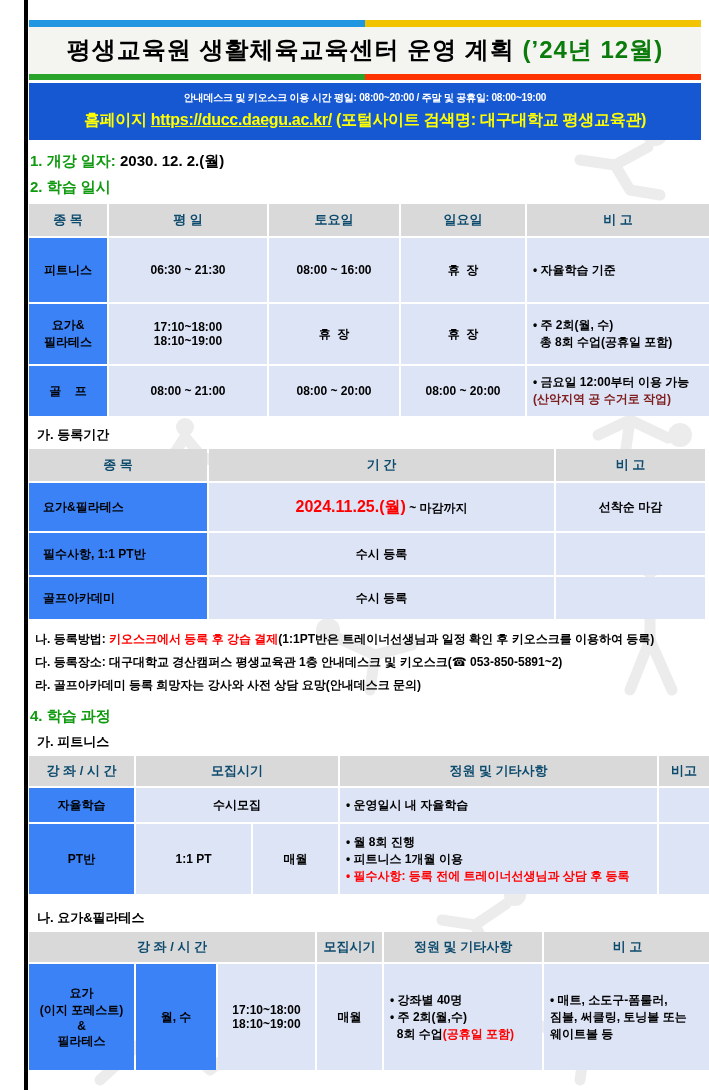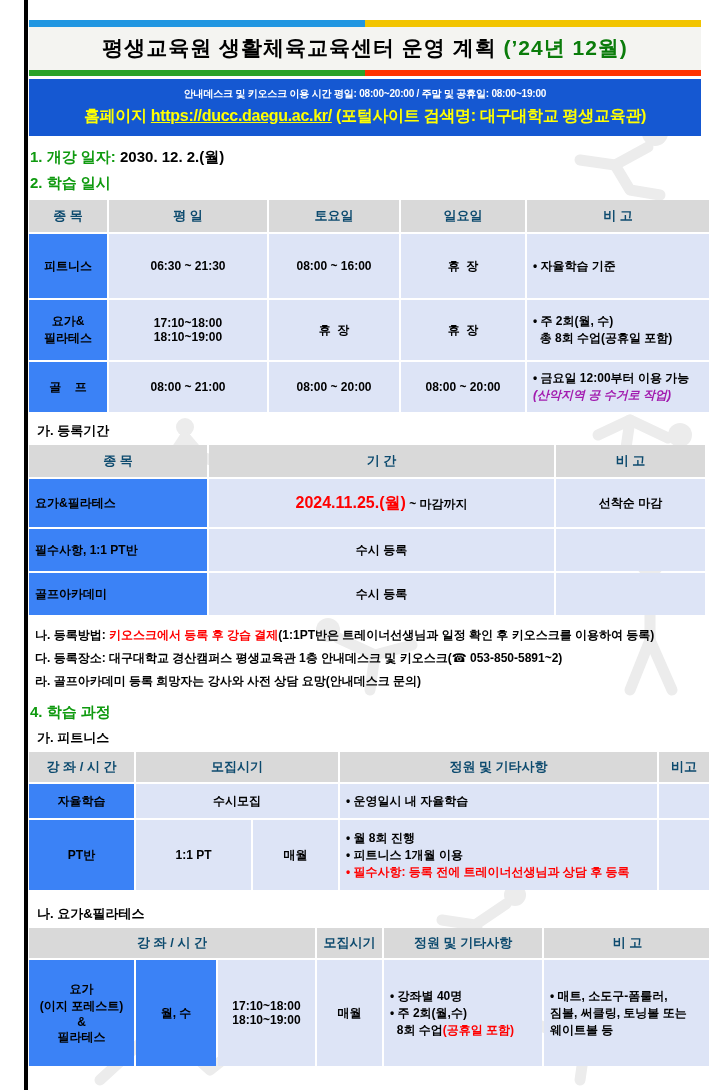--- a/index.html
+++ b/index.html
@@ -15,21 +15,21 @@
   .wm { position:absolute; z-index:1; }
   .wm svg { display:block; }
   .wm * { fill:none; stroke:#ececec; stroke-width:11; stroke-linecap:round; stroke-linejoin:round; }
   .wm .hd { fill:#ececec; stroke:none; }
 
   
   .bar { display:flex; height:7px; margin-top:20px; }
   .bar .seg1 { width:336px; background:#2196e1; }
   .bar .seg2 { flex:1; background:#f2c400; }
   .titlebox { background:#f4f4f1; text-align:center; padding:7px 0 8px 0; }
-  .title-text { font-size:21px; letter-spacing:1px; color:#000; }
+  .title-text { font-size:24px; letter-spacing:1px; color:#000; }
   .title-high { color:#0b7c0b; }
   .bar2 { display:flex; height:6px; }
   .bar2 .seg1 { width:336px; background:#2aa32a; }
   .bar2 .seg2 { flex:1; background:#ff3300; }
 
   
   .infobox { background:#1558d2; text-align:center; padding:8px 2px 9px 2px; margin-top:3px; }
   .info-l1 { color:#ffffff; font-size:10px; letter-spacing:-0.2px; }
   .info-l2 { color:#ffff00; font-size:16px; margin-top:5px; letter-spacing:-0.3px; }
   .info-url { color:#ffff00; text-decoration:underline; cursor:pointer; }
@@ -40,29 +40,29 @@
   .sub-h { color:#000; font-size:13px; line-height:16px; margin:9px 0 4px 8px; }
 
   
   table { border-collapse:separate; border-spacing:2px; width:674px; margin-left:-2px; table-layout:fixed; }
   th { background:#d9d9d9; color:#0c4a6e; font-size:13px; font-weight:bold; padding:7px 2px; text-align:center; }
   td { background:#dde4f6; font-size:12px; font-weight:bold; padding:4px 6px; text-align:center; vertical-align:middle; }
   td.rowhead { background:#3b82f6; }
   td.left { text-align:left; }
   .pre { white-space:pre-wrap; }
   .red { color:#ff0000; }
-  .orange { color:#a21caf;font-style:italic; }
+  .orange { color:#7f1d1d; }
   .bigred { color:#ff0000; font-size:16px; }
 
   .t1 td { height:48px; }
   .t1 tr.r1 td { height:56px; }
   .t1 tr.r2 td { height:52px; }
   .t1 tr.r3 td { height:42px; }
 
-  .t2 td { height:38px; padding:2px 6px;margin-left:8px; }
+  .t2 td { height:38px; padding:2px 14px;margin-left:8px; }
   .t2 tr.r1 td { height:44px; }
 
   .t3 th { padding:6px 2px; }
   .t3 tr.r1 td { height:26px; }
   .t3 tr.r2 td { height:62px; }
 
   .t4 th { padding:6px 2px; }
   .t4 tr.r1 td { height:98px; }
 
   .note { font-size:12px; line-height:23px; margin-left:6px; white-space:nowrap; }

